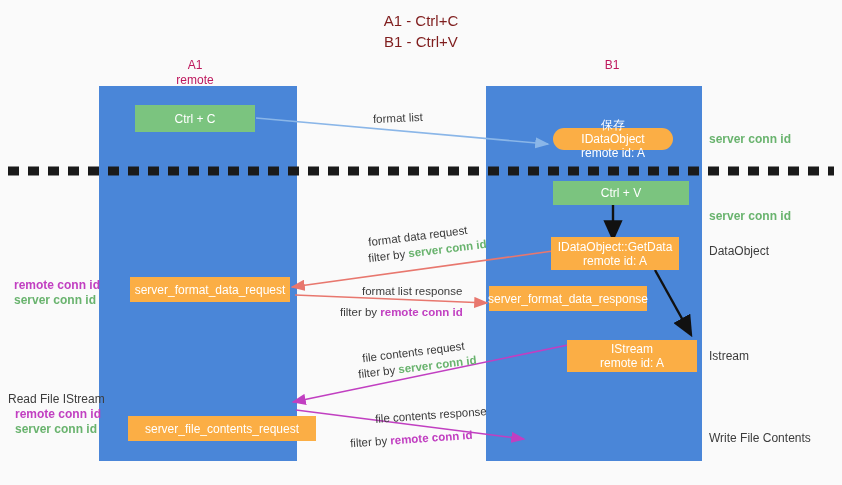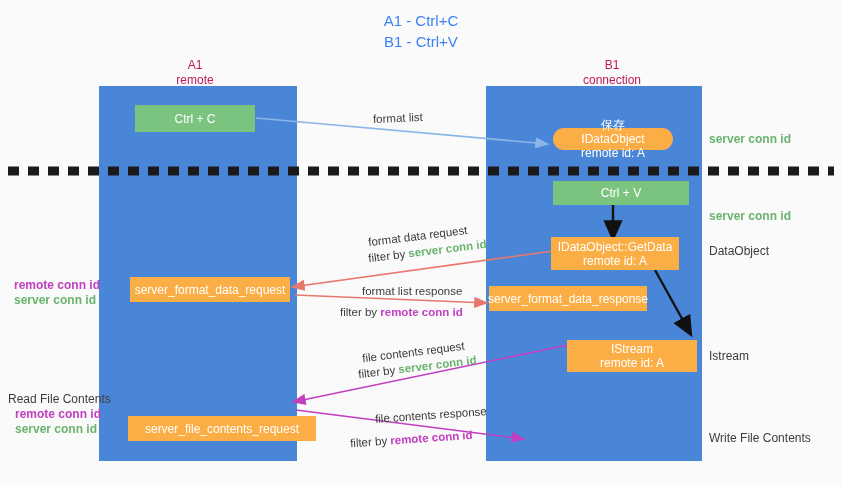--- a/index.html
+++ b/index.html
@@ -10,21 +10,21 @@
     color:#3c3c3c;
     overflow:hidden;
     position:relative;
   }
   #stage{position:absolute;left:0;top:0;width:842px;height:485px;}
   .abs{position:absolute;}
 
   
   #title{
     left:0;top:10px;width:842px;text-align:center;
-    font-size:15px;line-height:21px;color:#3b82f6;
+    font-size:15px;line-height:21px;color:#7f1d1d;
   }
 
   
   .lane-head{
     text-align:center;font-size:12px;line-height:15px;color:#be185d;
   }
 
   
   .lane{background:#4a86d8;}
 
@@ -64,21 +64,20 @@
     <div>A1 - Ctrl+C</div>
     <div>B1 - Ctrl+V</div>
   </div>
 
   <div class="abs lane-head" style="left:120px;top:58px;width:150px;">
     <div>A1</div>
     <div>remote</div>
   </div>
   <div class="abs lane-head" style="left:537px;top:58px;width:150px;">
     <div>B1</div>
-    <div>connection</div>
   </div>
 
   <div class="abs lane" style="left:99px;top:86px;width:198px;height:375px;"></div>
   <div class="abs lane" style="left:486px;top:86px;width:216px;height:375px;"></div>
 
   <svg class="under">
     <defs>
       <marker id="ar-blue" markerWidth="9" markerHeight="7" refX="8" refY="3.5" orient="auto">
         <polygon points="0 0, 9 3.5, 0 7" fill="#8ab6e8"></polygon>
       </marker>
@@ -175,18 +174,18 @@
   <div class="abs side layer4" style="left:709px;top:244px;">DataObject</div>
   <div class="abs side layer4" style="left:709px;top:349px;">Istream</div>
   <div class="abs side layer4" style="left:709px;top:431px;">Write File Contents</div>
 
   <div class="abs layer4" style="left:14px;top:278px;">
     <div class="side purple-txt">remote conn id</div>
     <div class="side green-txt">server conn id</div>
   </div>
 
   <div class="abs layer4" style="left:8px;top:392px;">
-    <div class="side">Read File Contents</div>
+    <div class="side">Read File IStream</div>
     <div class="side purple-txt" style="margin-left:7px;">remote conn id</div>
     <div class="side green-txt" style="margin-left:7px;">server conn id</div>
   </div>
 
 </div>
 
 </body></html>

